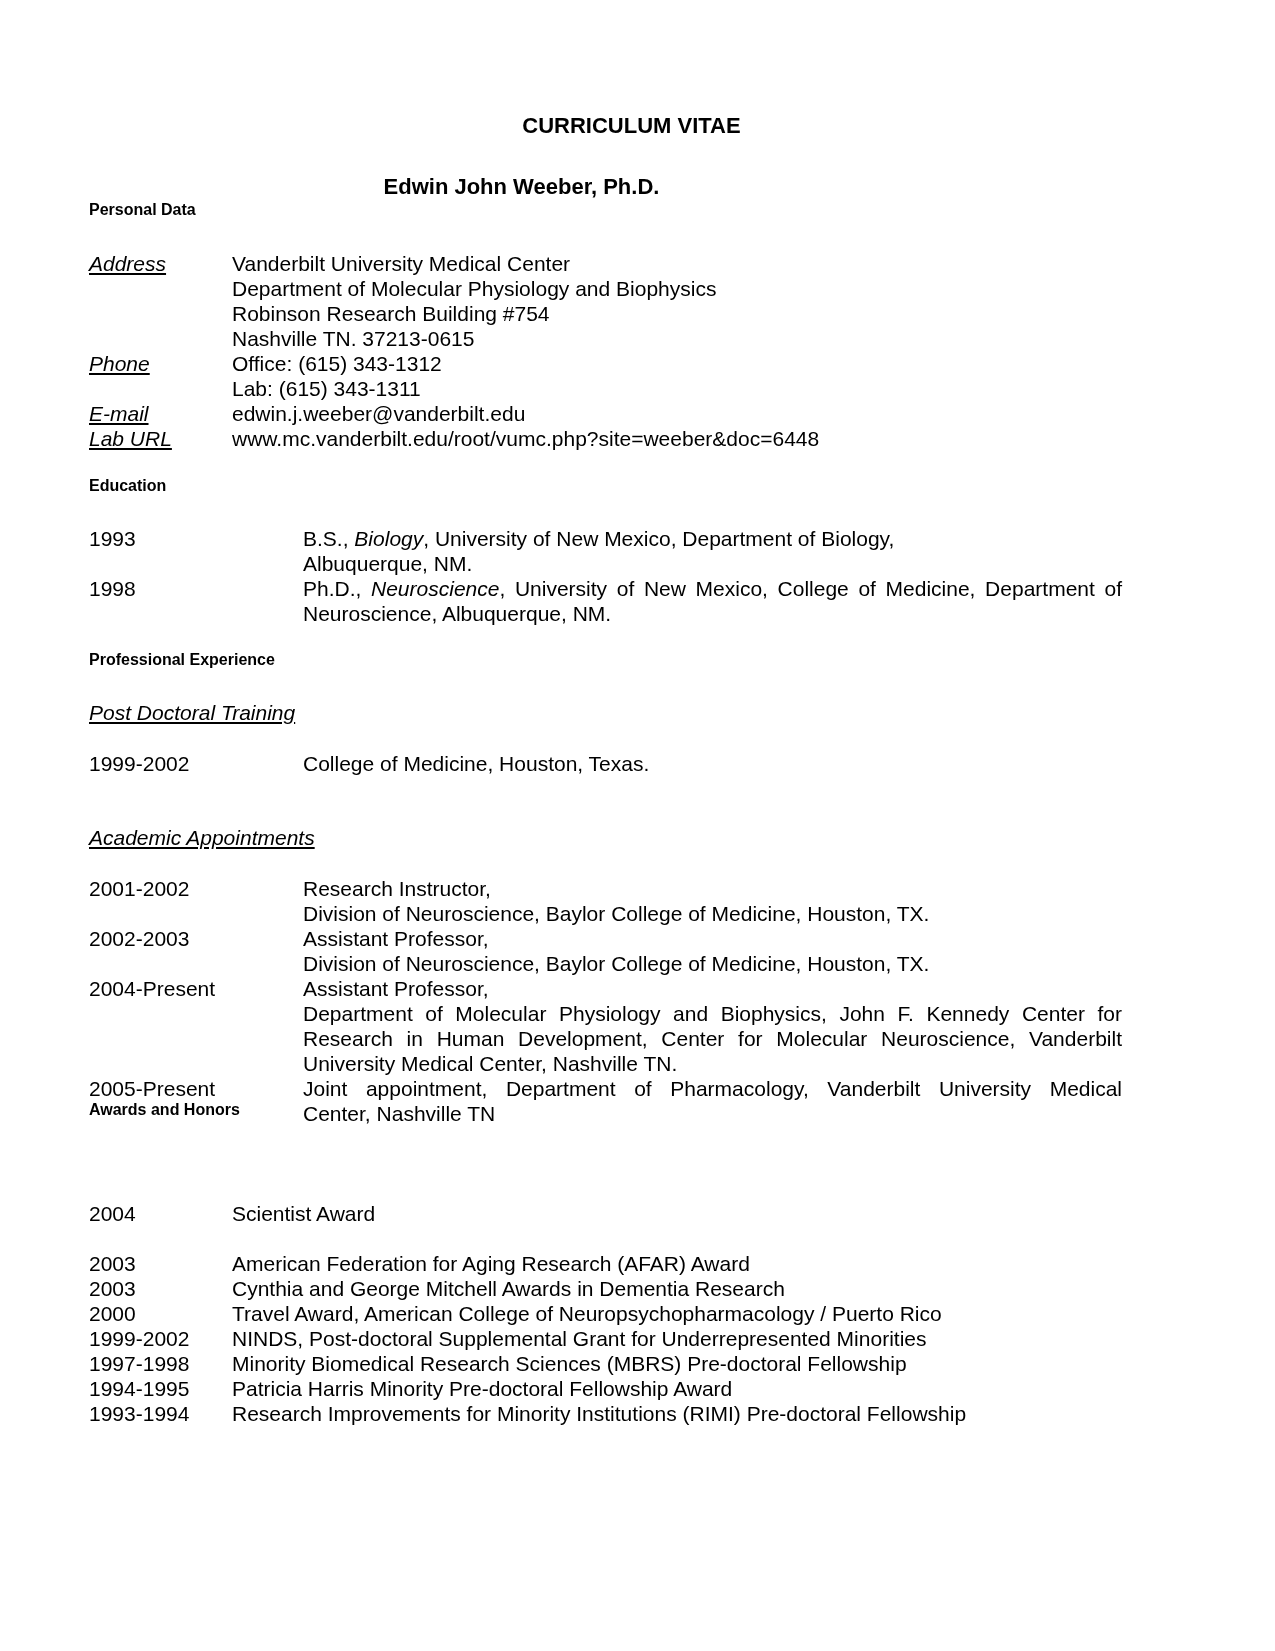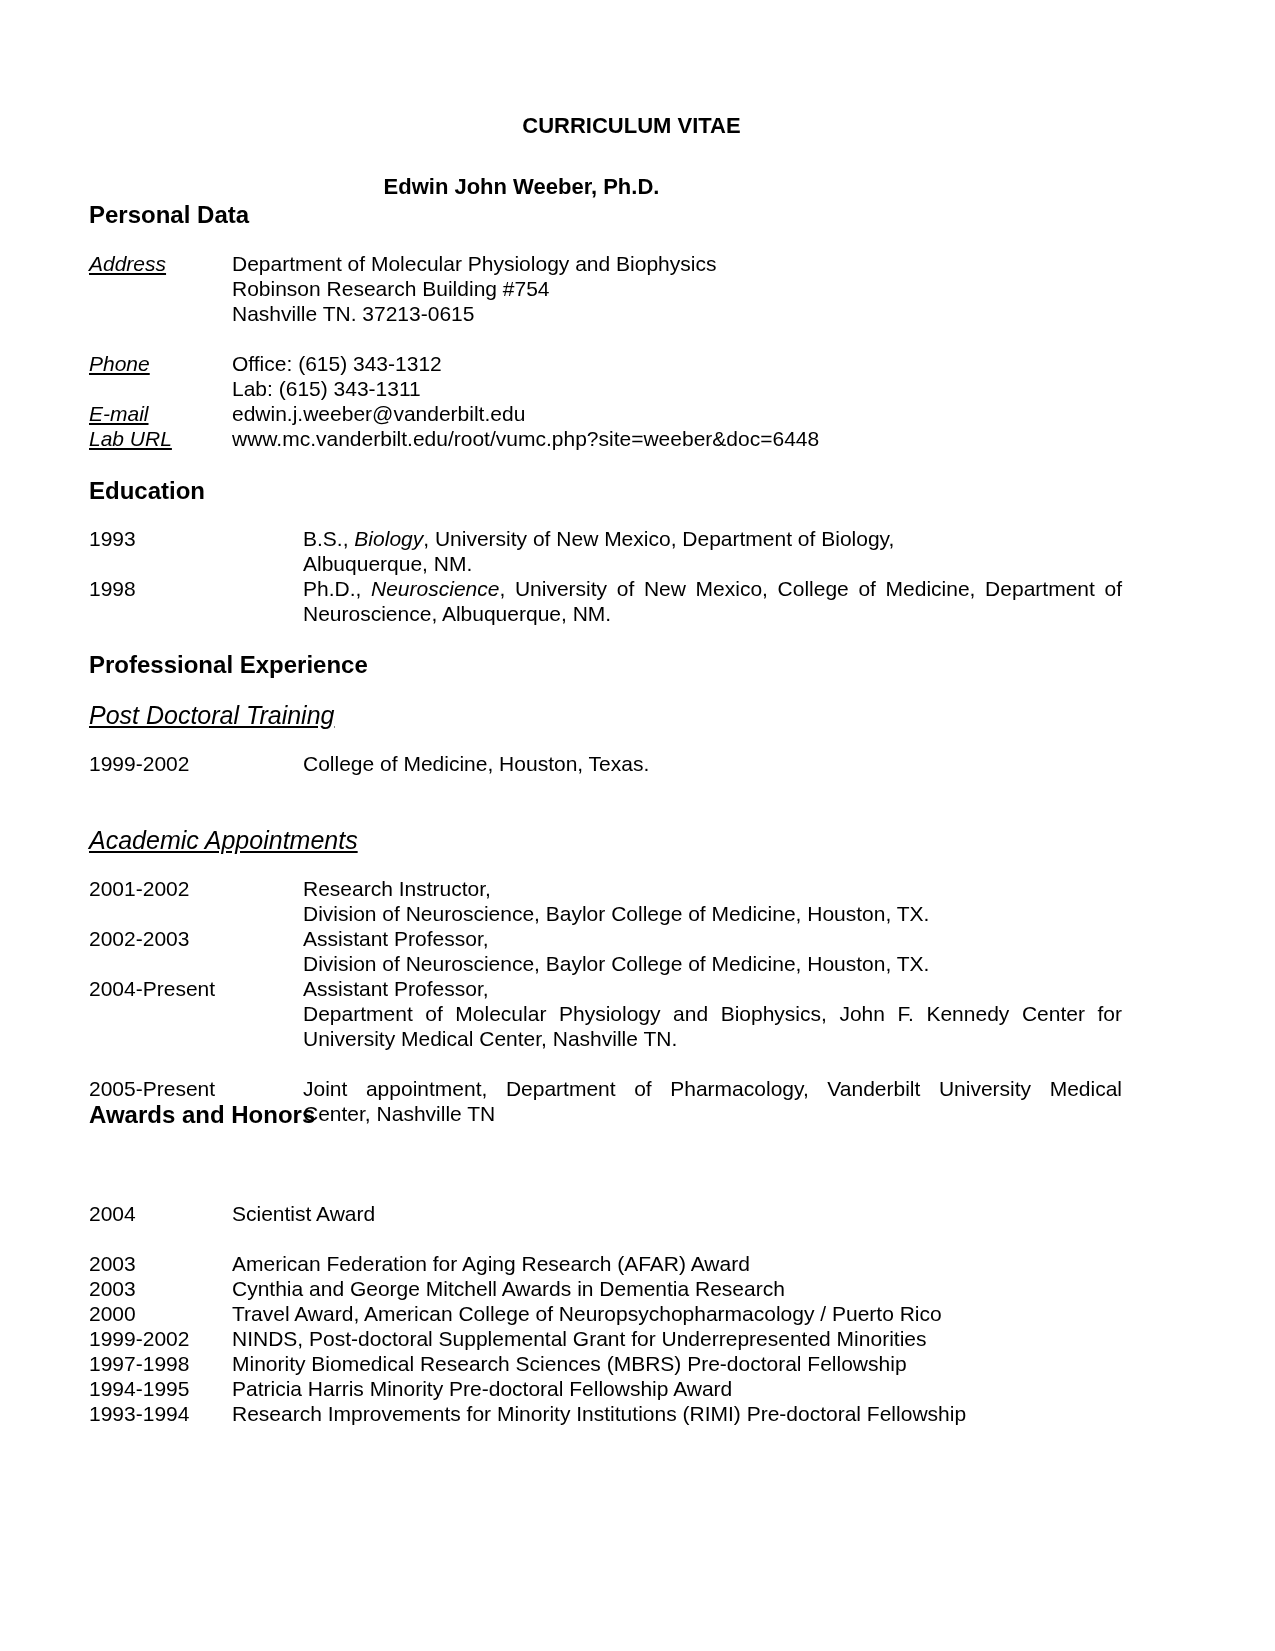--- a/index.html
+++ b/index.html
@@ -3,22 +3,22 @@
 <meta charset="utf-8">
 <style>
   html, body { margin: 0; padding: 0; background: #ffffff; }
   body { width: 1275px; height: 1651px; position: relative; overflow: hidden;
          font-family: "Liberation Sans", sans-serif; color: #000; font-size: 21px; }
   .page { position: absolute; left: 0; top: 0; width: 1275px; height: 1651px; }
   .title { position: absolute; top: 113px; left: 0; width: 1275px; text-align: center; font-weight: bold; font-size: 22px; padding-left: 4px; }
   .title span { display: inline-block; margin-left: -20px; }
   .name { position: absolute; top: 174px; left: 0; width: 1093px; text-align: center; font-weight: bold; font-size: 22px; }
   .name span { display: inline-block; margin-left: -50px; }
-  .heading { position: absolute; left: 89px; font-weight: bold; font-size: 24px; }
-  .subheading { position: absolute; left: 89px; font-style: italic; text-decoration: underline; font-size: 25px; }
+  .heading { position: absolute; left: 89px; font-weight: bold; font-size: 16px; }
+  .subheading { position: absolute; left: 89px; font-style: italic; text-decoration: underline; font-size: 21px; }
   .row { position: absolute; left: 89px; width: 1033px; line-height: 25px; }
   .row .k { position: absolute; left: 0; top: 0; }
   .row .k.lbl { font-style: italic; text-decoration: underline; }
   .row .v { position: absolute; top: 0; right: 0; }
   .row .v .line { display: block; white-space: nowrap; }
   .row .v.justify { text-align: justify; text-align-last: left; }
   .row .v.justify .jl { display: block; text-align: justify; text-align-last: justify; white-space: normal; }
   .row .v.justify .ll { display: block; text-align: left; white-space: nowrap; }
   .v1 { left: 143px; }
   .v2 { left: 214px; }
@@ -31,20 +31,21 @@
 <div class="page">
 
   <div class="title"><span>CURRICULUM VITAE</span></div>
   <div class="name"><span>Edwin John Weeber, Ph.D.</span></div>
 
   <div class="heading" style="top:201px">Personal Data</div>
 
   <div class="row" style="top:251px">
     <span class="k lbl">Address</span>
     <div class="v v1">
+      <span class="line">Vanderbilt University Medical Center</span>
       <span class="line">Department of Molecular Physiology and Biophysics</span>
       <span class="line">Robinson Research Building #754</span>
       <span class="line">Nashville TN. 37213-0615</span>
     </div>
   </div>
 
   <div class="row" style="top:351px">
     <span class="k lbl">Phone</span>
     <div class="v v1">
       <span class="line">Office: (615) 343-1312</span>
@@ -111,20 +112,21 @@
       <span class="line">Assistant Professor,</span>
       <span class="line">Division of Neuroscience, Baylor College of Medicine, Houston, TX.</span>
     </div>
   </div>
 
   <div class="row" style="top:976px">
     <span class="k">2004-Present</span>
     <div class="v v2 justify">
       <span class="ll">Assistant Professor,</span>
       <span class="jl">Department of Molecular Physiology and Biophysics, John F. Kennedy Center for</span>
+      <span class="jl">Research in Human Development, Center for Molecular Neuroscience, Vanderbilt</span>
       <span class="ll">University Medical Center, Nashville TN.</span>
     </div>
   </div>
 
   <div class="row" style="top:1076px">
     <span class="k">2005-Present</span>
     <div class="v v2 justify">
       <span class="jl">Joint appointment, Department of Pharmacology, Vanderbilt University Medical</span>
       <span class="ll">Center, Nashville TN</span>
     </div>

